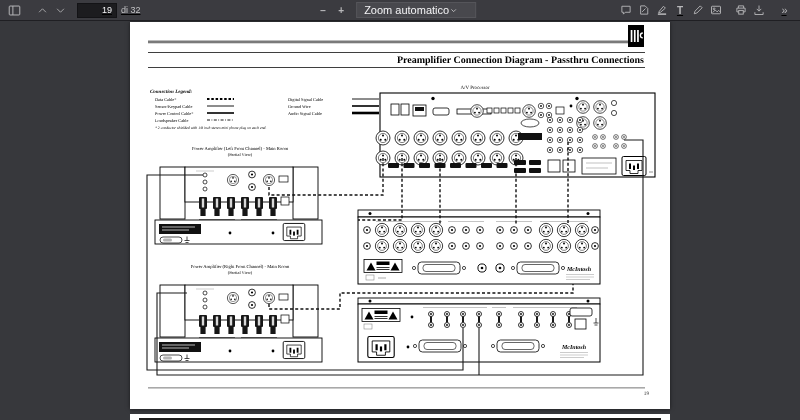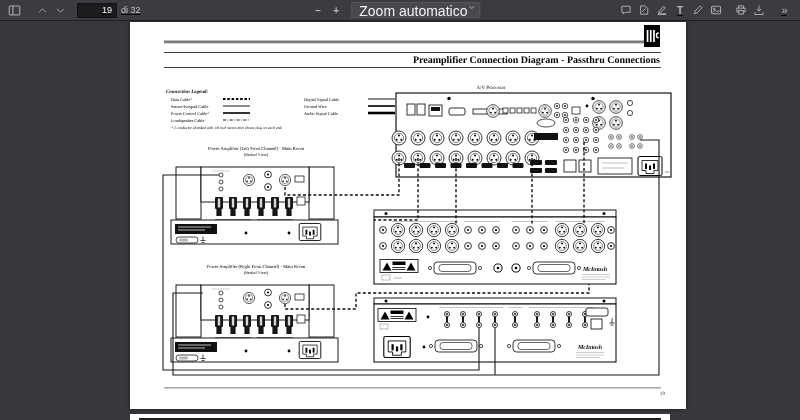--- a/index.html
+++ b/index.html
@@ -9,30 +9,30 @@
            display:flex;align-items:center;color:#c8c8ca;font-size:9px;z-index:5;}
   .tb-left{display:flex;align-items:center;padding-left:5px;}
   .tb-btn{width:18px;height:16px;display:flex;align-items:center;justify-content:center;cursor:pointer;}
   .tb-btn svg{stroke:#b8b8ba;fill:none;stroke-width:1.2;}
   .page-box{width:32px;height:13px;background:#1c1c1f;border:1px solid #131316;color:#f5f5f7;
             text-align:right;padding:0 4px 0 2px;font-size:9px;line-height:13px;margin:0 4px 0 8px;
             font-family:"Liberation Sans",sans-serif;}
   .of-pages{color:#c2c2c4;margin-right:12px;}
   .tb-center{position:absolute;left:50%;top:0;height:20px;transform:translateX(-53%);
              display:flex;align-items:center;}
-  .zoom-sel{display:flex;background:#48484d;border:1px solid #55555a;height:14px;
-            padding:0 3px 0 7px;margin-left:6px;color:#f4f4f6;font-size:14px;cursor:pointer;min-width:86px;justify-content:space-between;}
+  .zoom-sel{display:flex;align-items:center;background:#48484d;border:1px solid #55555a;height:14px;
+            padding:0 17px 0 7px;margin-left:6px;color:#f4f4f6;font-size:11px;cursor:pointer;min-width:86px;justify-content:space-between;}
   .tb-right{margin-left:auto;display:flex;align-items:center;padding-right:7px;}
   .sep6{margin-left:7px;}
   .txt-ic{color:#b8b8ba;font-size:10px;font-weight:bold;}
   .more{color:#b8b8ba;font-size:11px;letter-spacing:-1px;}
   
   .viewer{position:relative;height:400px;background:#37383c;overflow:hidden;}
   .page{position:absolute;left:130px;top:1px;width:540px;height:387px;background:#fff;
-        box-shadow:0 0 4px rgba(0,0,0,.55);padding-left:16px;}
+        box-shadow:0 0 4px rgba(0,0,0,.55);}
   .page-next{position:absolute;left:130px;top:393px;width:540px;height:7px;background:#fff;}
   .page-next .rule{position:absolute;left:9px;right:9px;top:4px;height:2.5px;background:#1c1c1c;}
 </style>
 </head>
 <body>
 
 <div class="app">
 
   <div class="toolbar">
     <div class="tb-left">

